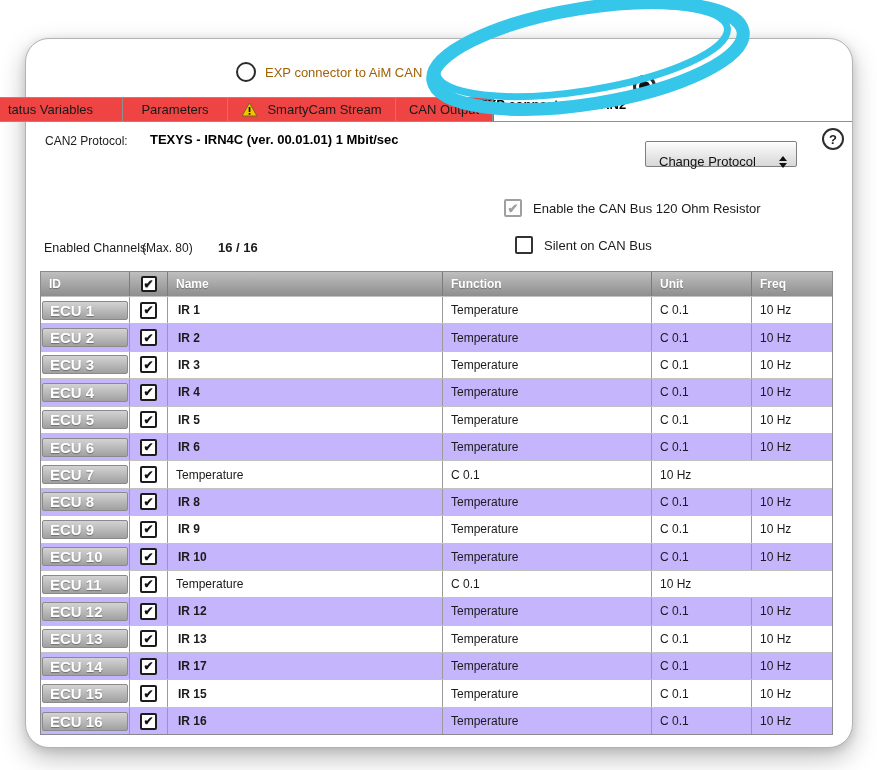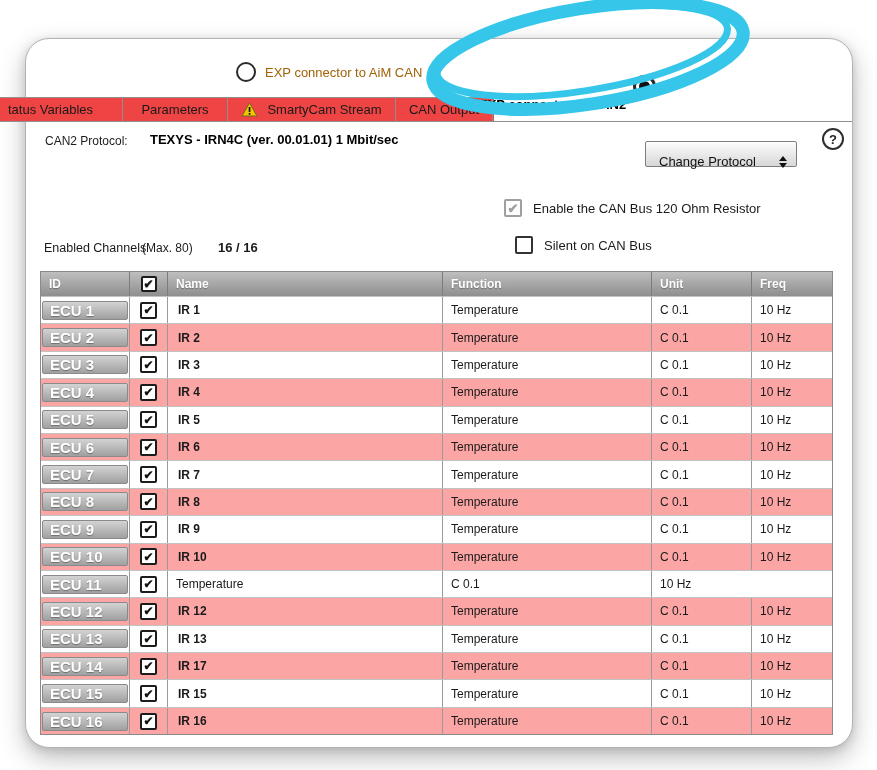--- a/index.html
+++ b/index.html
@@ -68,21 +68,21 @@
   .thead { height:24px; display:grid; grid-template-columns:89px 38px 275px 209px 100px 80px;
            background:linear-gradient(#bfbfbf,#8e8e8e); color:#fff; font-weight:bold; font-size:12px; }
   .hcell { display:flex; align-items:center; padding-left:8px; box-sizing:border-box; height:100%;
            border-right:1px solid #7c7c7c; text-shadow:0 1px 1px rgba(0,0,0,.3); overflow:hidden;}
   .hcell.cbcol { justify-content:center; padding:0; }
   .hcell.last { border-right:none; }
   .hcell .cb { width:16px; height:16px; font-size:12px; background:#fff; color:#111; border-color:#1c1c1c; }
 
   .trow { height:26.4px; display:grid; grid-template-columns:89px 38px 275px 209px 100px 80px;
           border-top:1px solid #c2c2c2; background:#fff; font-size:12px; }
-  .trow.even { background:#fca5a5; }
+  .trow.even { background:#c4b5fd; }
   .cell { display:flex; align-items:center; padding-left:8px; box-sizing:border-box;
           border-right:1px solid #9a9a9a; overflow:hidden; }
   .cell.last { border-right:none; }
   .cell.id-cell { padding:0; }
   .cell.cb-cell { justify-content:center; padding:0; }
   .cell.cb-cell .cb { width:17px; height:17px; font-size:12px; border-color:#1c1c1c; background:#fff; }
   .cell.name-cell { font-weight:bold; padding-left:10px; }
   .ecu { flex:1; margin:1px; background:linear-gradient(#d3d3d3,#a0a0a0); border:1px solid #8a8a8a;
          border-radius:2px; color:#fff; font-weight:bold; font-size:15px; display:flex;
          align-items:center; padding-left:7px; box-sizing:border-box;
@@ -240,21 +240,20 @@
           <div class="cell unit-cell">C 0.1</div>
           <div class="cell freq-cell last">10 Hz</div>
         </div>
         <div class="trow">
           <div class="cell id-cell">
             <div class="ecu">ECU 7</div>
           </div>
           <div class="cell cb-cell">
             <span class="cb on"></span>
           </div>
-          <div class="cell name-cell">IR 7</div>
           <div class="cell fn-cell">Temperature</div>
           <div class="cell unit-cell">C 0.1</div>
           <div class="cell freq-cell last">10 Hz</div>
         </div>
         <div class="trow even">
           <div class="cell id-cell">
             <div class="ecu">ECU 8</div>
           </div>
           <div class="cell cb-cell">
             <span class="cb on"></span>

